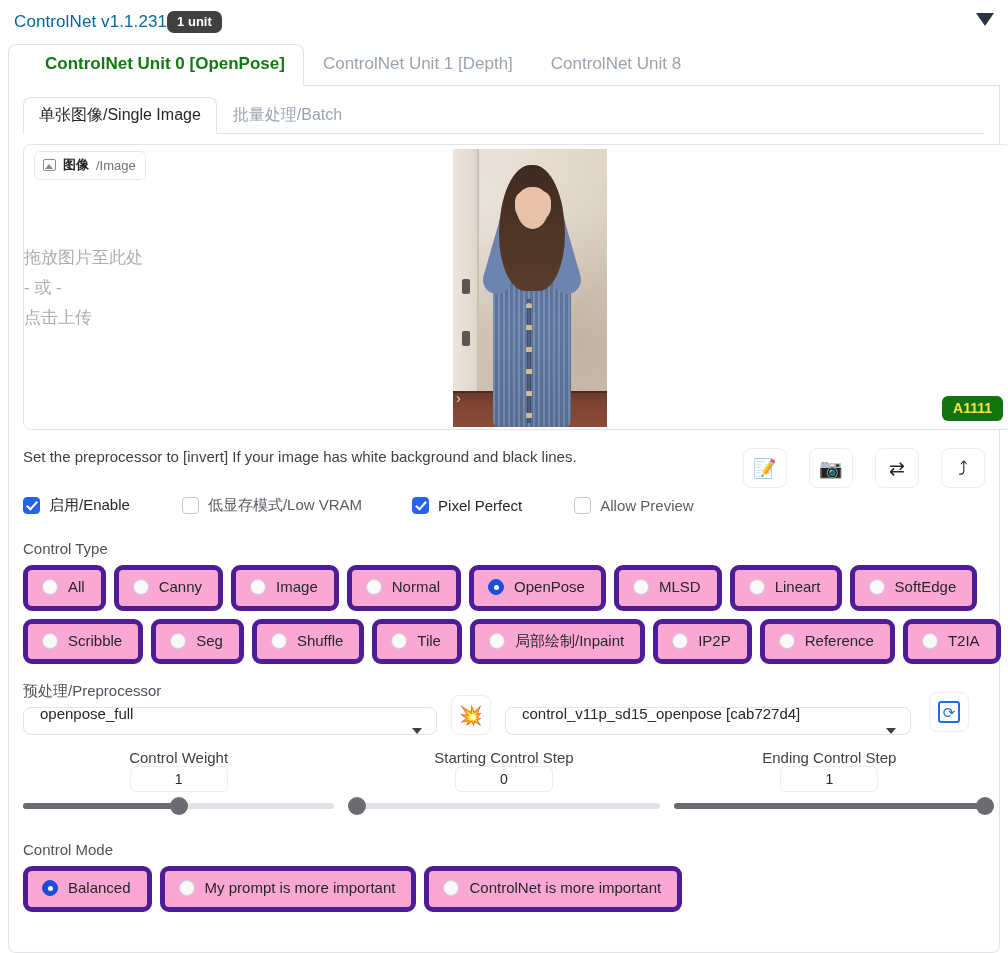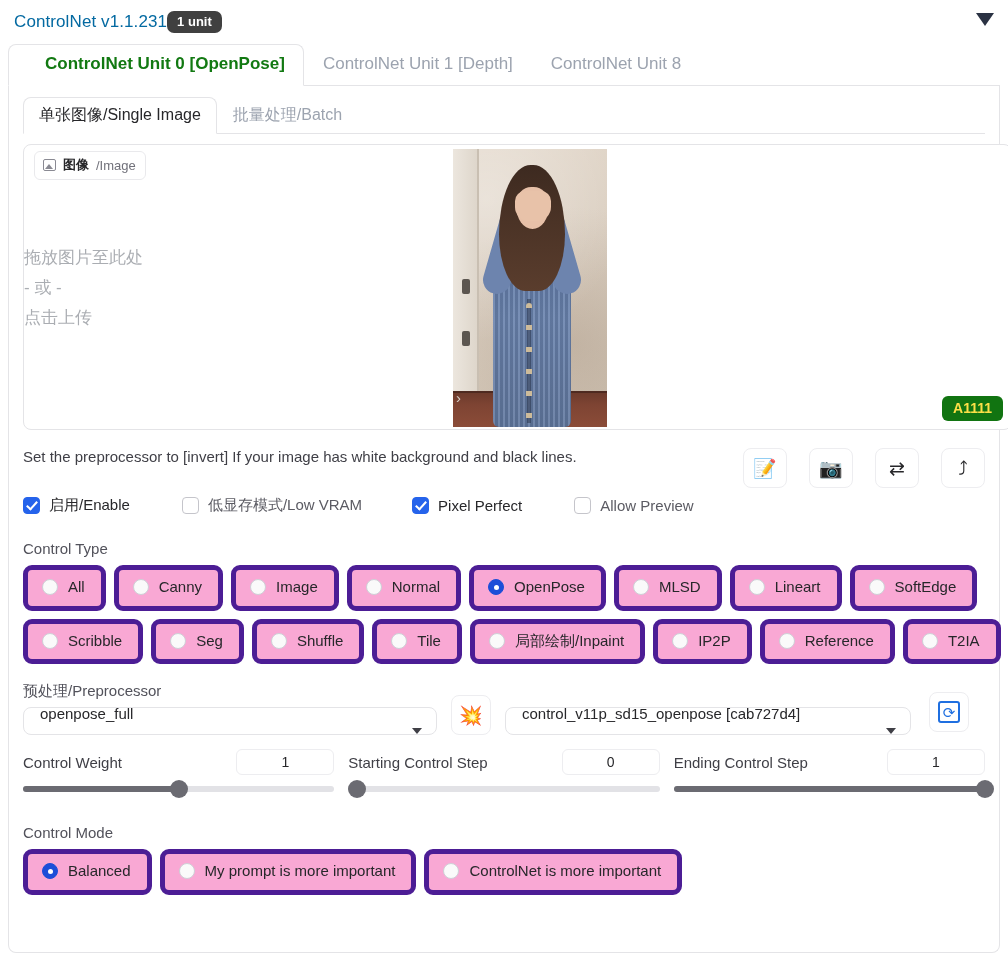--- a/index.html
+++ b/index.html
@@ -254,21 +254,21 @@
   .refresh-ico {
     width: 22px; height: 22px; border: 2px solid #1f6fe0; border-radius: 3px;
     display: flex; align-items: center; justify-content: center;
     color: #1f6fe0; font-size: 15px; line-height: 1;
   }
 
   
   .slider-grid {
     display: grid; grid-template-columns: 1fr 1fr 1fr; gap: 0 14px; margin-top: 14px;
   }
-  .sl-head { display: flex; align-items: center; justify-content: space-between; }
+  .sl-head { display: flex; align-items: center; justify-content: space-between; flex-direction: column; }
   .sl-name { font-size: 15px; color: #3f3f46; }
   .sl-val {
     width: 98px; height: 26px; border: 1px solid #ededf0; border-radius: 6px;
     background: #fff; font-size: 14px; color: #27272a;
     display: flex; align-items: center; justify-content: center;
   }
   .track {
     position: relative; height: 6px; border-radius: 4px; background: #e2e2e6;
     margin-top: 11px;
   }

